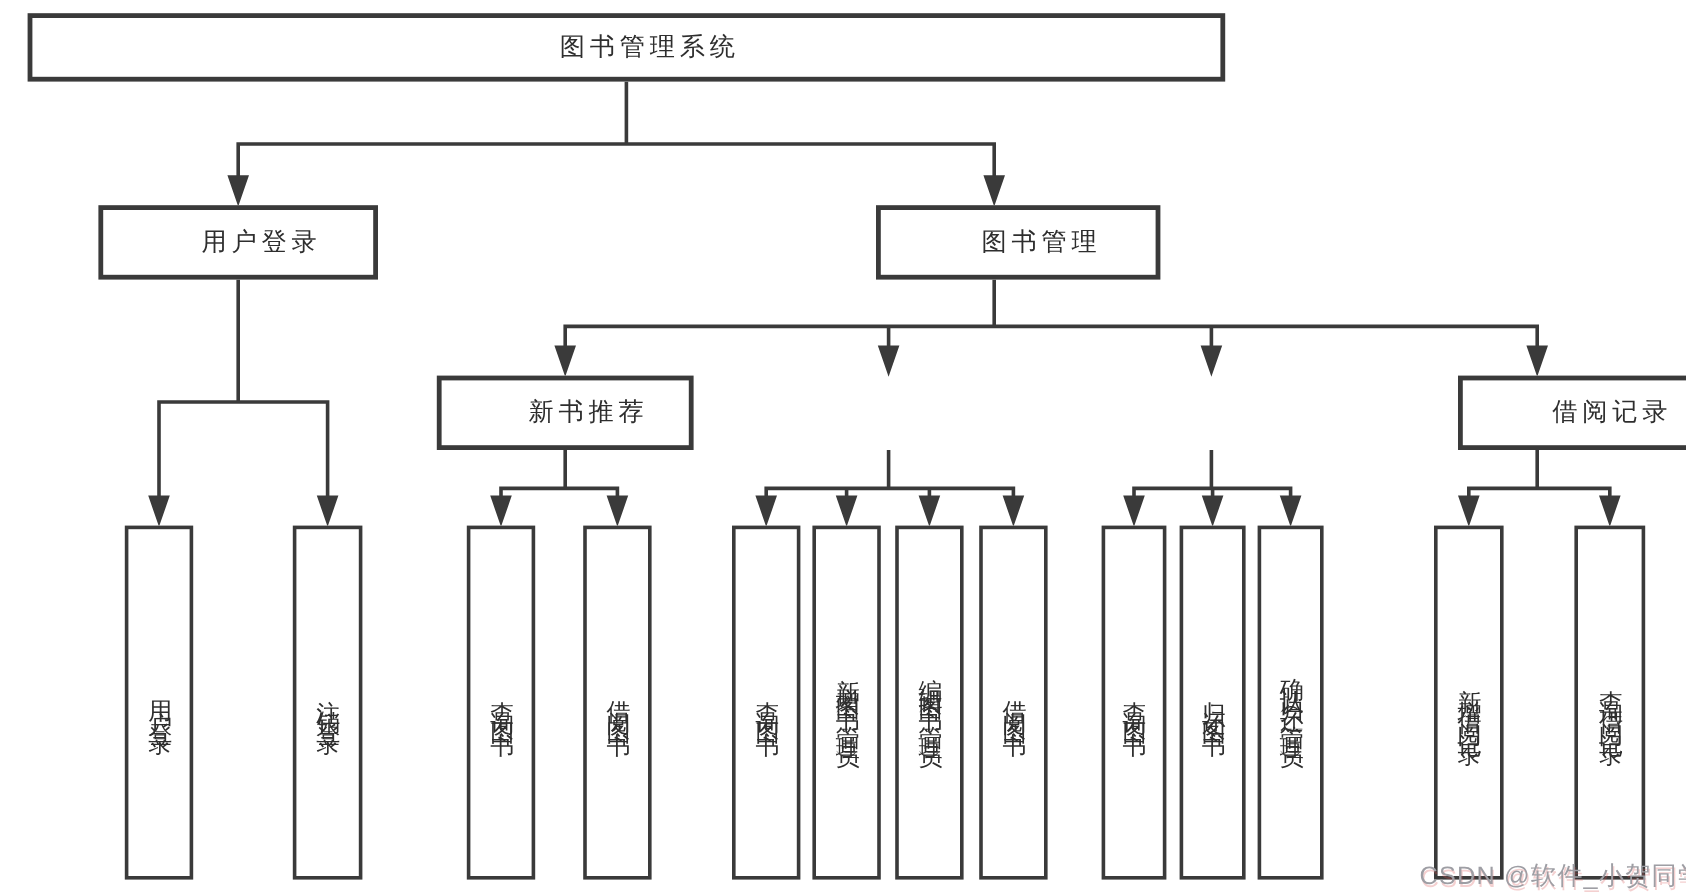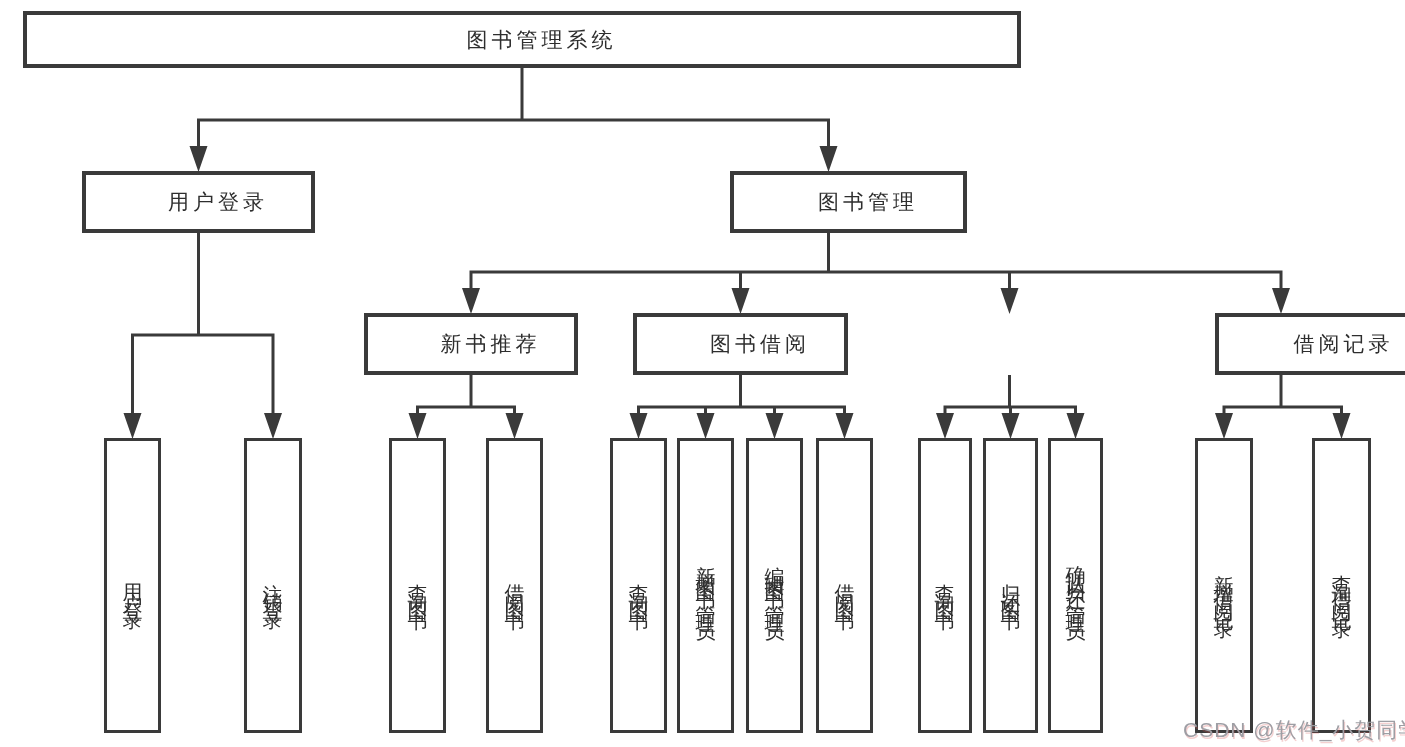--- a/index.html
+++ b/index.html
@@ -52,21 +52,20 @@
       M1066.5,413 L1084.5,413 L1075.5,439 Z
       M1215,413 L1233,413 L1224,439 Z  M1332.5,413 L1350.5,413 L1341.5,439 Z"></path>
   </svg>
 
   <div class="box" style="left:23px;top:11px;width:998px;height:57px;line-height:49px;">图书管理系统</div>
 
   <div class="box" style="left:82px;top:171px;width:233px;height:62px;line-height:54px;">用户登录</div>
   <div class="box" style="left:730px;top:171px;width:237px;height:62px;line-height:54px;">图书管理</div>
 
   <div class="box" style="left:364px;top:313px;width:214px;height:62px;line-height:54px;">新书推荐</div>
-  <div class="box" style="left:633px;top:313px;width:215px;height:62px;line-height:54px;">图书借阅</div>
   <div class="box" style="left:1172px;top:313px;width:218px;height:62px;line-height:54px;margin-left:43px;">借阅记录</div>
 
   <div class="leaf" style="left:104px;top:438px;width:57px;height:295px;line-height:51px;">用户登录</div>
   <div class="leaf" style="left:244px;top:438px;width:58px;height:295px;line-height:52px;">注销登录</div>
 
   <div class="leaf" style="left:389px;top:438px;width:57px;height:295px;line-height:51px;">查询图书</div>
   <div class="leaf" style="left:486px;top:438px;width:57px;height:295px;line-height:51px;">借阅图书</div>
 
   <div class="leaf" style="left:610px;top:438px;width:57px;height:295px;line-height:51px;">查询图书</div>
   <div class="leaf" style="left:677px;top:438px;width:57px;height:295px;line-height:51px;letter-spacing:8px;">新增图书（管理员）</div>

